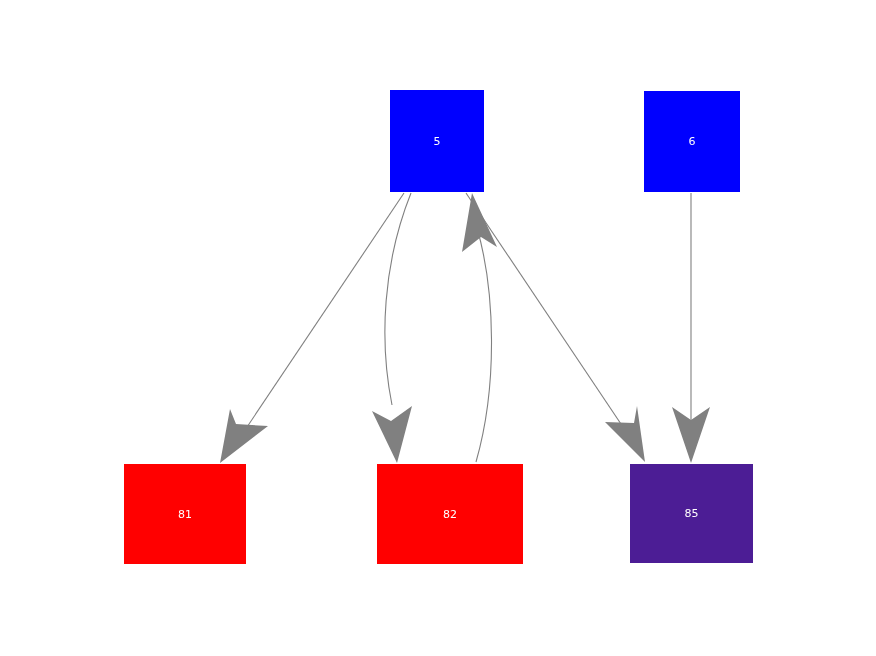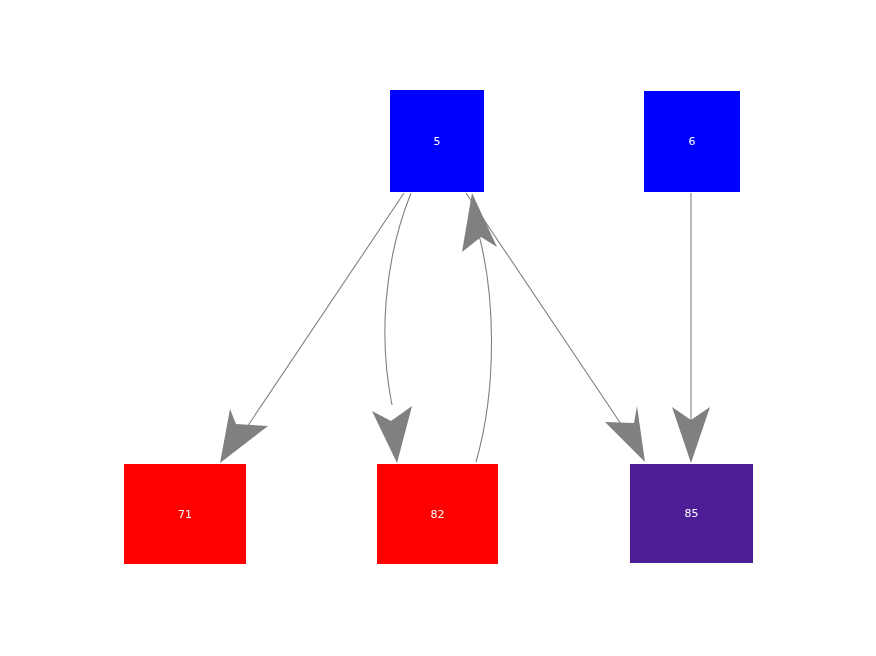--- a/index.html
+++ b/index.html
@@ -80,24 +80,24 @@
 
   <div class="node" id="node-5" style="left: 390px; top: 90px; width: 94px; height: 102px; background: rgb(0, 0, 255); color: rgb(255, 255, 255);">
     <span class="node-label">5</span>
   </div>
 
   <div class="node" id="node-6" style="left: 644px; top: 91px; width: 96px; height: 101px; background: rgb(0, 0, 255); color: rgb(255, 255, 255);">
     <span class="node-label">6</span>
   </div>
 
   <div class="node" id="node-81" style="left: 124px; top: 464px; width: 122px; height: 100px; background: rgb(255, 0, 0); color: rgb(255, 255, 255);">
-    <span class="node-label">71</span>
+    <span class="node-label">81</span>
   </div>
 
-  <div class="node" id="node-82" style="left: 377px; top: 464px; width: 121px; height: 100px; background: rgb(255, 0, 0); color: rgb(255, 255, 255); justify-content: center;">
+  <div class="node" id="node-82" style="left: 377px; top: 464px; width: 146px; height: 100px; background: rgb(255, 0, 0); color: rgb(255, 255, 255); justify-content: center;">
     <span class="node-label">82</span>
   </div>
 
   <div class="node" id="node-85" style="left: 630px; top: 464px; width: 123px; height: 99px; background: #4c1d95; color: rgb(255, 255, 255);">
     <span class="node-label">85</span>
   </div>
 
 </div>
 
 </body></html>

